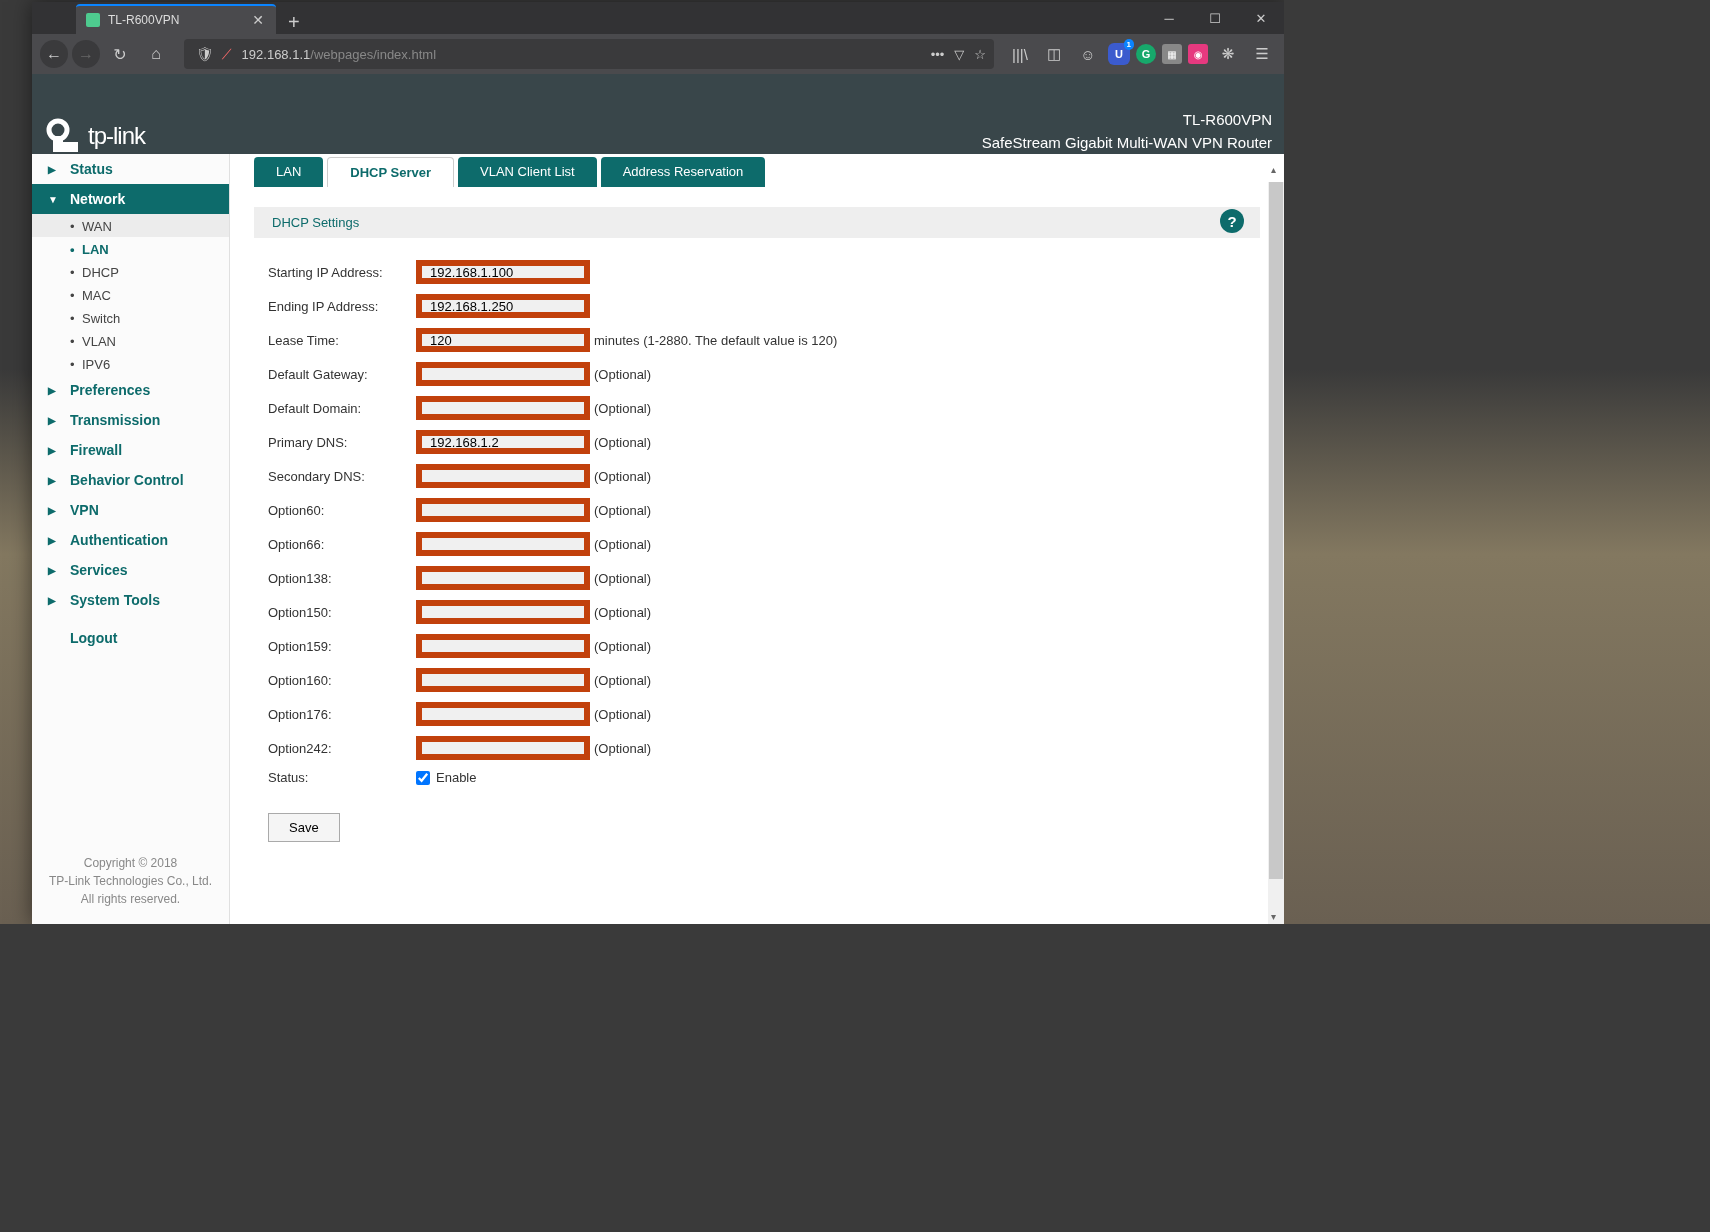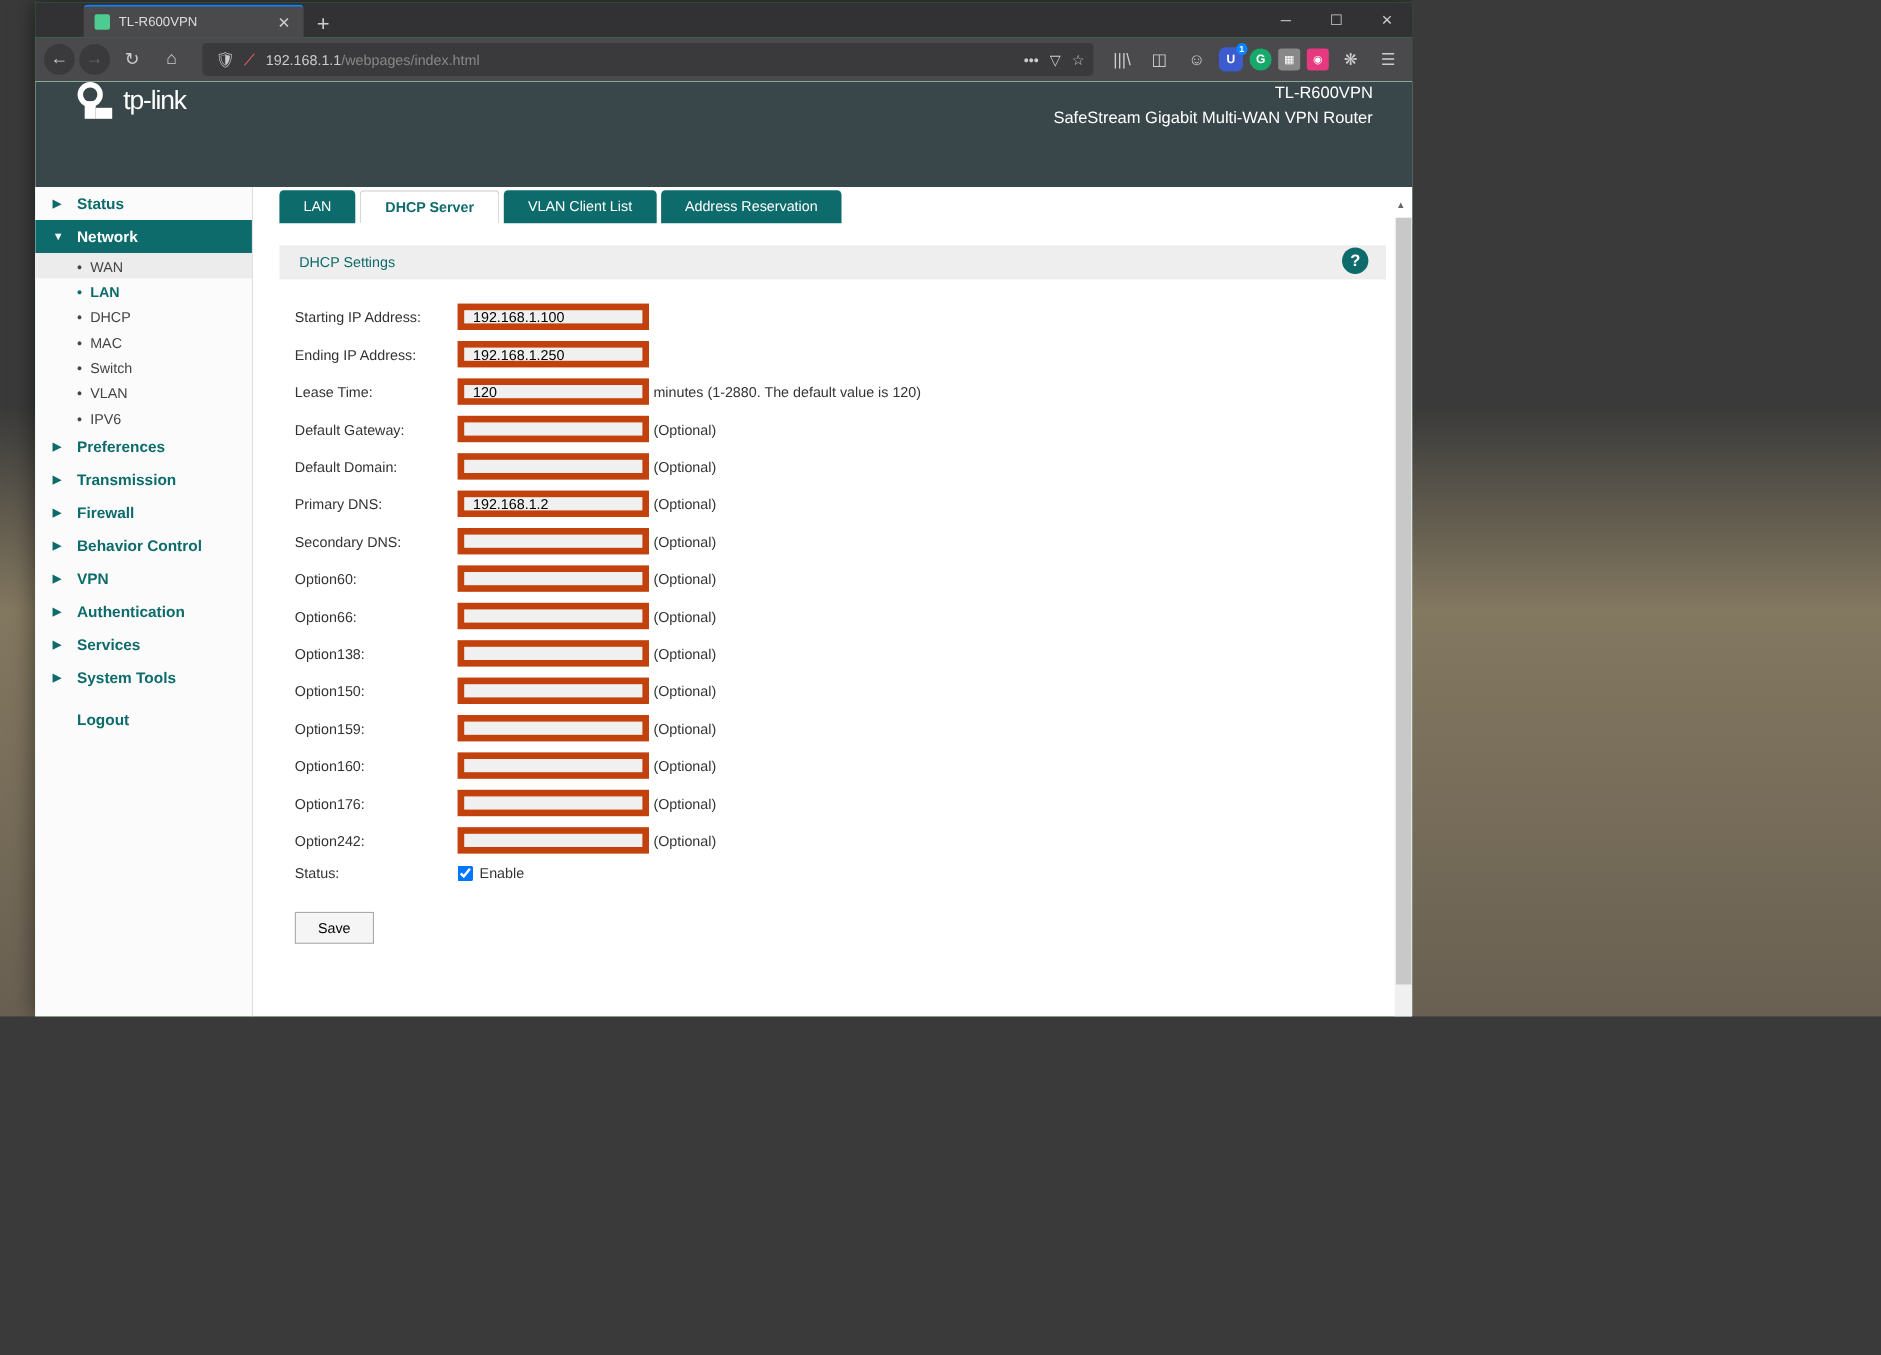--- a/index.html
+++ b/index.html
@@ -1,19 +1,19 @@
 <!DOCTYPE html>
 <html><head>
 <meta charset="utf-8">
 <style>
 * { margin: 0; padding: 0; box-sizing: border-box; font-family: Arial, sans-serif; }
 body { background: linear-gradient(to bottom, #3a3a3a 0%, #3a3a3a 40%, #837860 60%, #6a6052 100%); width: 1284px; height: 924px; overflow: hidden; position: relative; }
 
 
-.browser-window { position: absolute; top: 2px; left: 32px; right: 0; bottom: 0; background: #22c55e; box-shadow: 0 0 20px rgba(0,0,0,0.5); }
+.browser-window { position: absolute; top: 2px; left: 32px; right: 0; bottom: 0; background: #5eead4; box-shadow: 0 0 20px rgba(0,0,0,0.5); }
 .titlebar { height: 32px; background: #323234; display: flex; align-items: center; }
 .tab-strip { display: flex; align-items: flex-end; height: 32px; padding-left: 44px; }
 .browser-tab { background: #4a4a4d; height: 30px; min-width: 200px; display: flex; align-items: center; padding: 0 10px; border-top-left-radius: 4px; border-top-right-radius: 4px; position: relative; border-top: 2px solid #0a84ff; }
 .browser-tab .favicon { width: 14px; height: 14px; background: #4ecb8f; border-radius: 2px; margin-right: 8px; flex-shrink: 0; }
 .browser-tab .tab-title { color: #ddd; font-size: 12px; flex: 1; white-space: nowrap; overflow: hidden; }
 .browser-tab .tab-close { color: #ccc; font-size: 14px; cursor: pointer; padding: 0 2px; }
 .new-tab { color: #ccc; font-size: 20px; padding: 0 12px; cursor: pointer; }
 .window-controls { margin-left: auto; display: flex; }
 .window-controls div { width: 46px; height: 32px; display: flex; align-items: center; justify-content: center; color: #ccc; font-size: 13px; cursor: pointer; }
 
@@ -30,21 +30,21 @@
 .toolbar-icons { display: flex; gap: 6px; align-items: center; }
 .toolbar-icons .ticon { width: 28px; height: 28px; display: flex; align-items: center; justify-content: center; color: #ccc; font-size: 15px; cursor: pointer; border-radius: 4px; }
 .toolbar-icons .ticon.colored-blue { background: #3b5bce; color: #fff; border-radius: 6px; font-size: 11px; font-weight: bold; position: relative; width: 22px; height: 22px; }
 .toolbar-icons .ticon.colored-green { background: #17a86b; color: #fff; border-radius: 50%; font-size: 11px; font-weight: bold; width: 20px; height: 20px; }
 .toolbar-icons .ticon.colored-pink { background: #e6397f; color: #fff; border-radius: 3px; font-size: 10px; width: 20px; height: 20px; }
 .toolbar-icons .ticon.colored-gray { background: #888; color: #fff; border-radius: 3px; font-size: 10px; width: 20px; height: 20px; }
 .badge { position: absolute; top: -4px; right: -4px; background: #0a84ff; color: #fff; font-size: 8px; border-radius: 6px; padding: 1px 3px; }
 
 
 .page-content { position: absolute; top: 72px; left: 0; right: 0; bottom: 0; background: #fff; overflow: hidden; }
-.router-header { height: 96px; background: #39464a; display: flex; align-items: flex-start; padding: 0 36px; color: #fff; }
+.router-header { height: 80px; background: #39464a; display: flex; align-items: flex-end; padding: 0 12px; color: #fff; }
 .logo { display: flex; align-items: center; gap: 8px; }
 .logo-icon { width: 36px; height: 36px; position: relative; }
 .logo-icon svg { width: 36px; height: 36px; }
 .logo-text { font-size: 24px; font-weight: 300; letter-spacing: -1px; }
 .router-title { margin-left: auto; text-align: right; font-size: 15px; line-height: 1.5; }
 
 .router-body { display: flex; height: calc(100% - 80px); }
 .sidebar { width: 198px; background: #fbfbfb; border-right: 1px solid #e0e0e0; display: flex; flex-direction: column; }
 .nav-menu { flex: 1; }
 .nav-item { display: flex; align-items: center; padding: 7px 16px; color: #0d6b6b; font-size: 14px; font-weight: bold; cursor: pointer; }
@@ -194,20 +194,25 @@
             </div>
           <div class="nav-item">
               <span class="arrow">▶</span>
               <span>System Tools</span>
             </div>
           <div class="nav-item" style="margin-top:8px">
               <span class="arrow"></span>
               <span>Logout</span>
             </div>
         </div>
+        <div class="footer">
+          <div>Copyright © 2018</div>
+          <div>TP-Link Technologies Co., Ltd.</div>
+          <div>All rights reserved.</div>
+        </div>
       </div>
 
       <div class="main">
         <div class="tab-bar">
           <div class="page-tab">LAN</div>
           <div class="page-tab active">DHCP Server</div>
           <div class="page-tab">VLAN Client List</div>
           <div class="page-tab">Address Reservation</div>
         </div>
 

